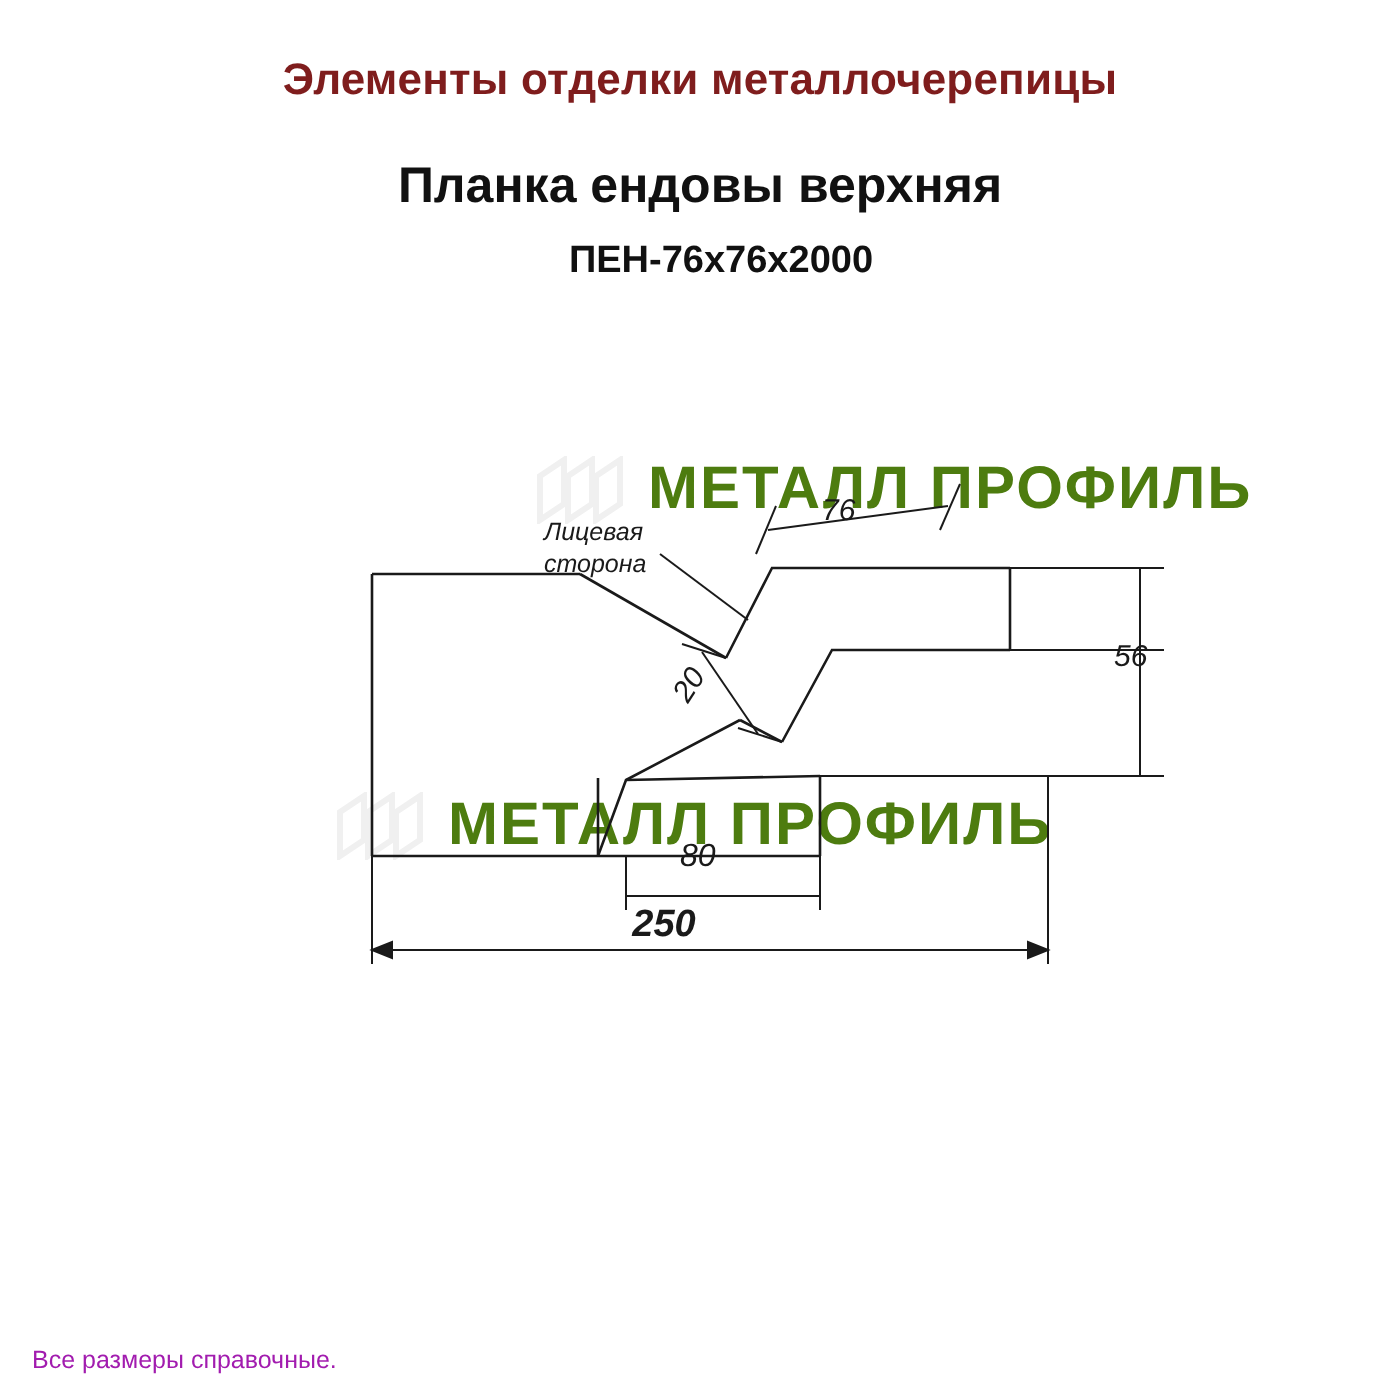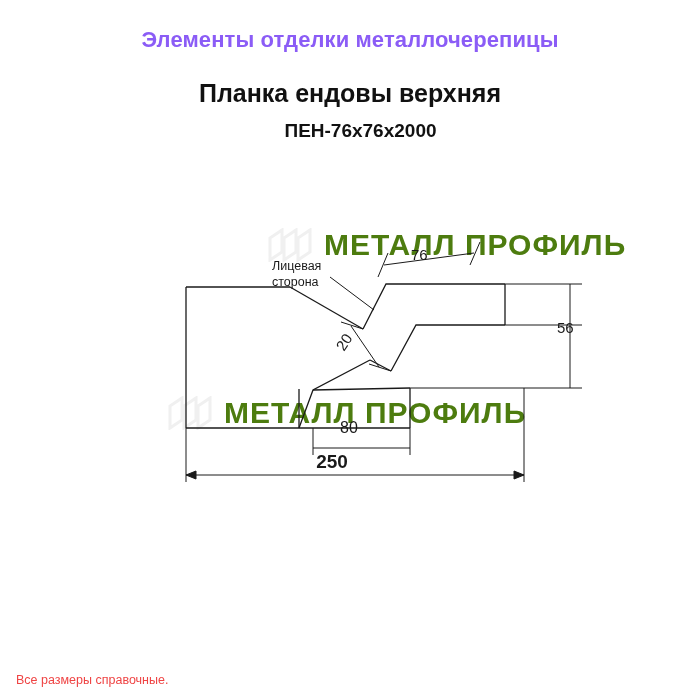--- a/index.html
+++ b/index.html
@@ -25,41 +25,42 @@
     top: 0;
     left: 0;
     width: 700px;
     text-align: center;
   }
   .title-main {
     font-size: 22px;
     font-weight: bold;
     margin-top: 27px;
     letter-spacing: 0.1px;
-    color: #8b5cf6;
+    color: #7f1d1d;
   }
   .title-sub {
     font-size: 25px;
     font-weight: bold;
     margin-top: 26px;
     color: #111111;
   }
   .title-code {
     font-size: 19px;
     font-weight: bold;
     margin-top: 12px;
     color: #111111;
     padding-left: 21px;
   }
   .drawing {
     position: absolute;
     top: 170px;
     left: 0;
     width: 696px;
     height: 360px;
+    font-style: italic;
   }
   .watermark {
     position: absolute;
     pointer-events: none;
     user-select: none;
   }
   .wm-text {
     font-size: 30px;
     font-weight: bold;
     color: #4d7c0f;
@@ -78,21 +79,21 @@
     position: absolute;
     width: 46px;
     height: 34px;
   }
   .footer {
     position: absolute;
     left: 16px;
     bottom: 10px;
     font-size: 12.5px;
     line-height: 19px;
-    color: #ef4444;
+    color: #a21caf;
   }
   svg text {
     font-family: "Liberation Sans", sans-serif;
     fill: #1a1a1a;
   }
 </style>
 </head>
 <body>
 
 <div class="page">

